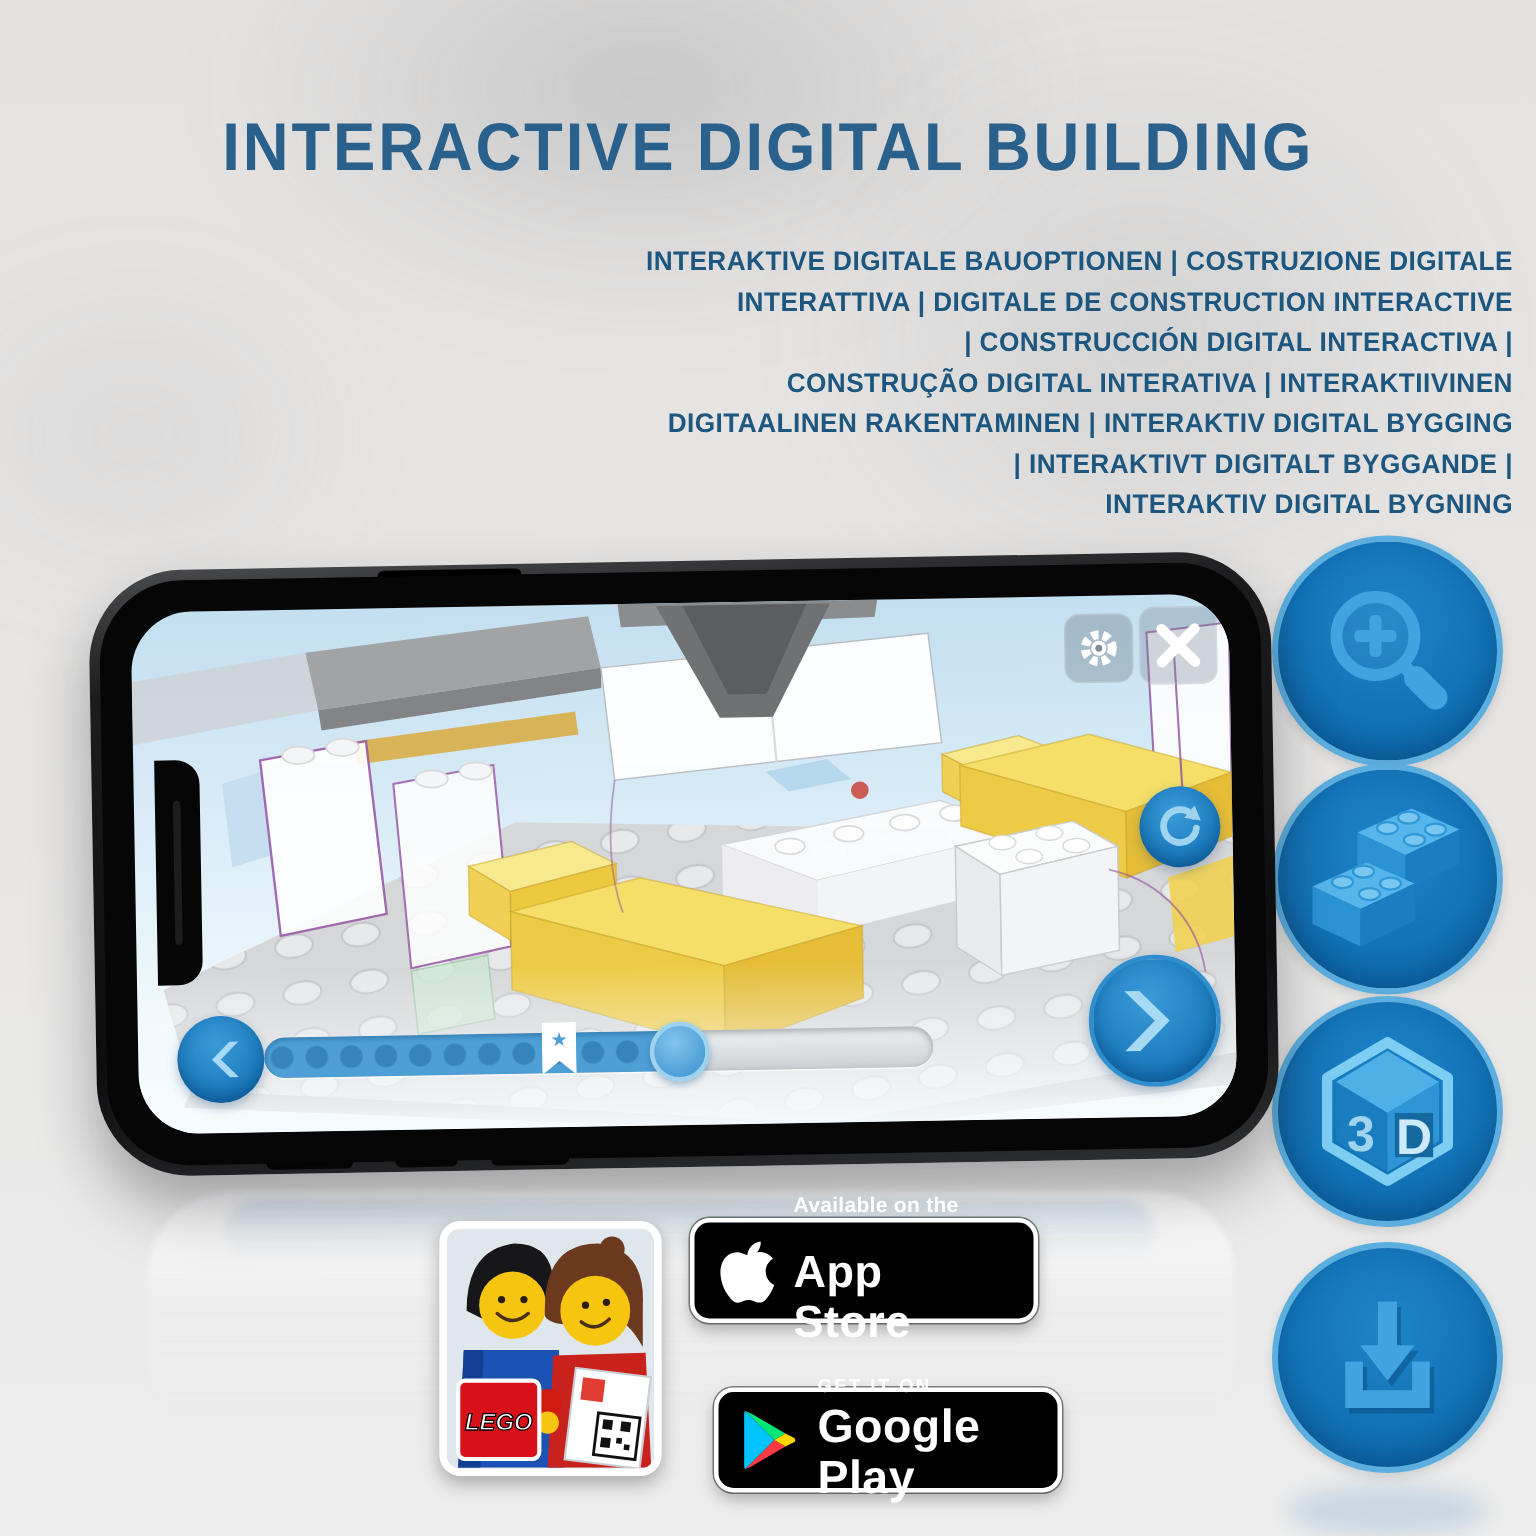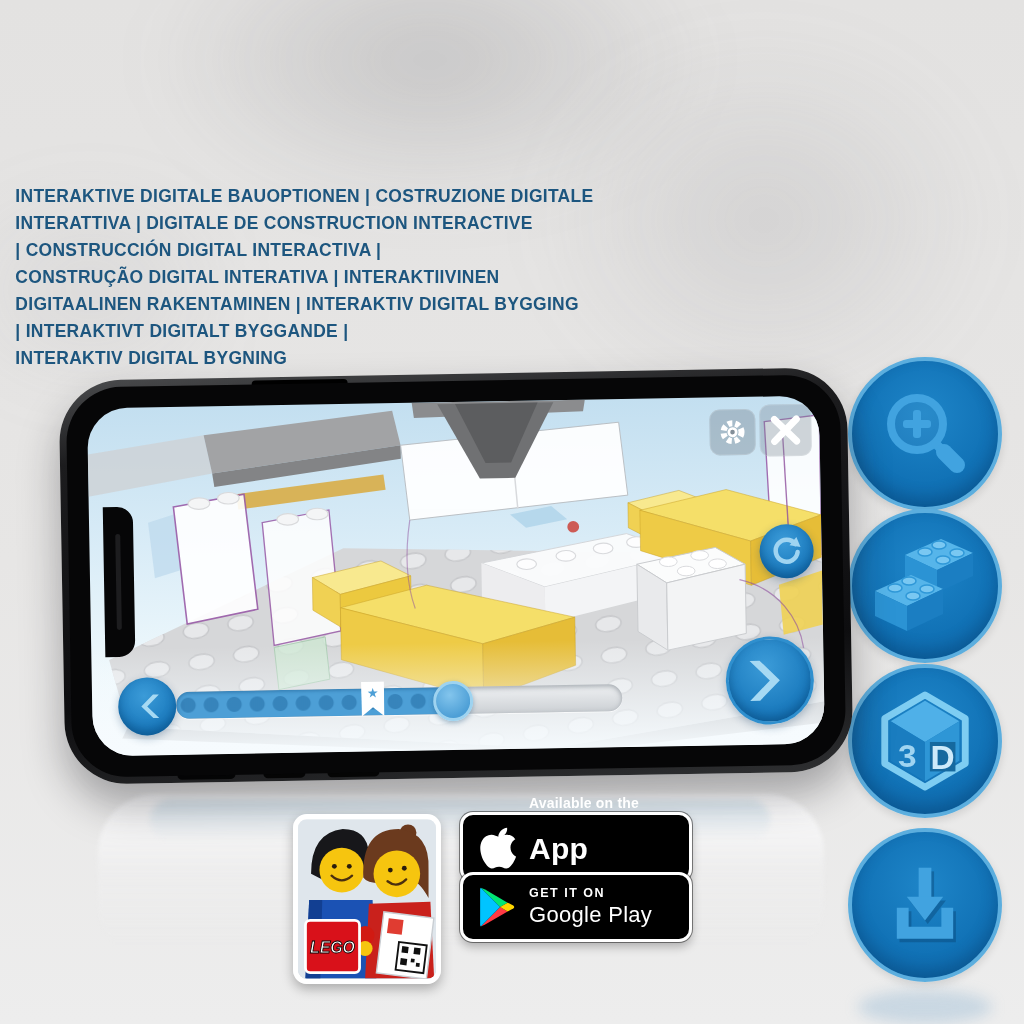--- a/index.html
+++ b/index.html
@@ -9,21 +9,21 @@
   
   .smudge{position:absolute;border-radius:50%;filter:blur(34px);}
   .smudge.s1{left:150px;top:-90px;width:560px;height:300px;background:radial-gradient(ellipse,rgba(95,95,100,.22),rgba(0,0,0,0) 70%);}
   .smudge.s2{right:30px;top:30px;width:460px;height:380px;background:radial-gradient(ellipse,rgba(120,120,126,.16),rgba(0,0,0,0) 70%);}
   .smudge.s3{left:-60px;top:180px;width:300px;height:220px;background:radial-gradient(ellipse,rgba(150,150,155,.14),rgba(0,0,0,0) 70%);}
 
   
   .page-title{position:absolute;top:72px;left:0;width:100%;text-align:center;z-index:2;}
   .page-title span{display:inline-block;font-size:45px;font-weight:bold;letter-spacing:2px;
     color:#29618c;transform:scaleX(.94);white-space:nowrap;}
-  .translations{position:absolute;top:183px;left:0;width:100%;text-align:left;z-index:2;}
+  .translations{position:absolute;top:161px;left:0;width:100%;text-align:right;z-index:2;}
   .translations span{display:block;font-size:18px;font-weight:bold;line-height:27px;
     letter-spacing:.3px;color:#1d567f;transform:scaleX(.97);}
 
   
   .badge-circle{position:absolute;left:848px;width:154px;height:154px;border-radius:50%;
     background:radial-gradient(circle at 50% 36%,#1e85c8 0%,#1172b6 58%,#0c63a4 100%);
     border:4px solid #5caede;box-sizing:border-box;z-index:1;
     box-shadow:inset 0 -8px 16px rgba(0,40,80,.28),0 3px 8px rgba(0,0,0,.12);
     display:flex;flex-direction:column;align-items:center;justify-content:center;}
   .badge-360-label{font-size:37px;font-weight:bold;color:#41a3e0;letter-spacing:1px;
@@ -84,36 +84,39 @@
     background:linear-gradient(180deg,rgba(190,215,230,.5),rgba(220,235,245,0));filter:blur(3px);z-index:1;}
 
   
   .app-icon{position:absolute;left:293px;top:814px;width:148px;height:170px;border-radius:14px;
     border:5px solid #fff;box-sizing:border-box;overflow:hidden;z-index:4;
     background:linear-gradient(180deg,#eef2f5,#ccd5dc);box-shadow:0 5px 12px rgba(0,0,0,.28);}
   .store-badge{position:absolute;left:460px;width:232px;height:70px;background:#000;border-radius:13px;
     border:3px solid #fff;box-sizing:border-box;z-index:4;display:flex;align-items:center;
     box-shadow:0 0 0 1px rgba(0,0,0,.45),0 5px 10px rgba(0,0,0,.25);padding:0 14px;gap:12px;}
   .appstore-badge{top:812px;}
-  .gplay-badge{top:872px;}
+  .gplay-badge{top:925px;margin-left:16px;}
   .store-badge .txt{display:flex;flex-direction:column;color:#fff;line-height:1.1;}
   .as-line1{font-size:14px;font-weight:bold;letter-spacing:.2px;}
   .as-line2{font-size:30px;font-weight:bold;letter-spacing:.3px;margin-top:20px;}
   .gp-line1{font-size:12.5px;font-weight:bold;letter-spacing:1.5px;}
-  .gp-line2{font-size:22px;font-weight:normal;letter-spacing:.3px;margin-top:3px;}
+  .gp-line2{font-size:31px;font-weight:bold;letter-spacing:.3px;margin-top:3px;}
 </style>
 </head>
 <body>
 
 <div class="canvas">
 
   <div class="smudge s1"></div>
   <div class="smudge s2"></div>
   <div class="smudge s3"></div>
 
+  <div class="page-title">
+    <span>INTERACTIVE DIGITAL BUILDING</span>
+  </div>
 
   <div class="translations">
     <span>INTERAKTIVE DIGITALE BAUOPTIONEN | COSTRUZIONE DIGITALE</span>
     <span>INTERATTIVA | DIGITALE DE CONSTRUCTION INTERACTIVE</span>
     <span>| CONSTRUCCIÓN DIGITAL INTERACTIVA |</span>
     <span>CONSTRUÇÃO DIGITAL INTERATIVA | INTERAKTIIVINEN</span>
     <span>DIGITAALINEN RAKENTAMINEN | INTERAKTIV DIGITAL BYGGING</span>
     <span>| INTERAKTIVT DIGITALT BYGGANDE |</span>
     <span>INTERAKTIV DIGITAL BYGNING</span>
   </div>

